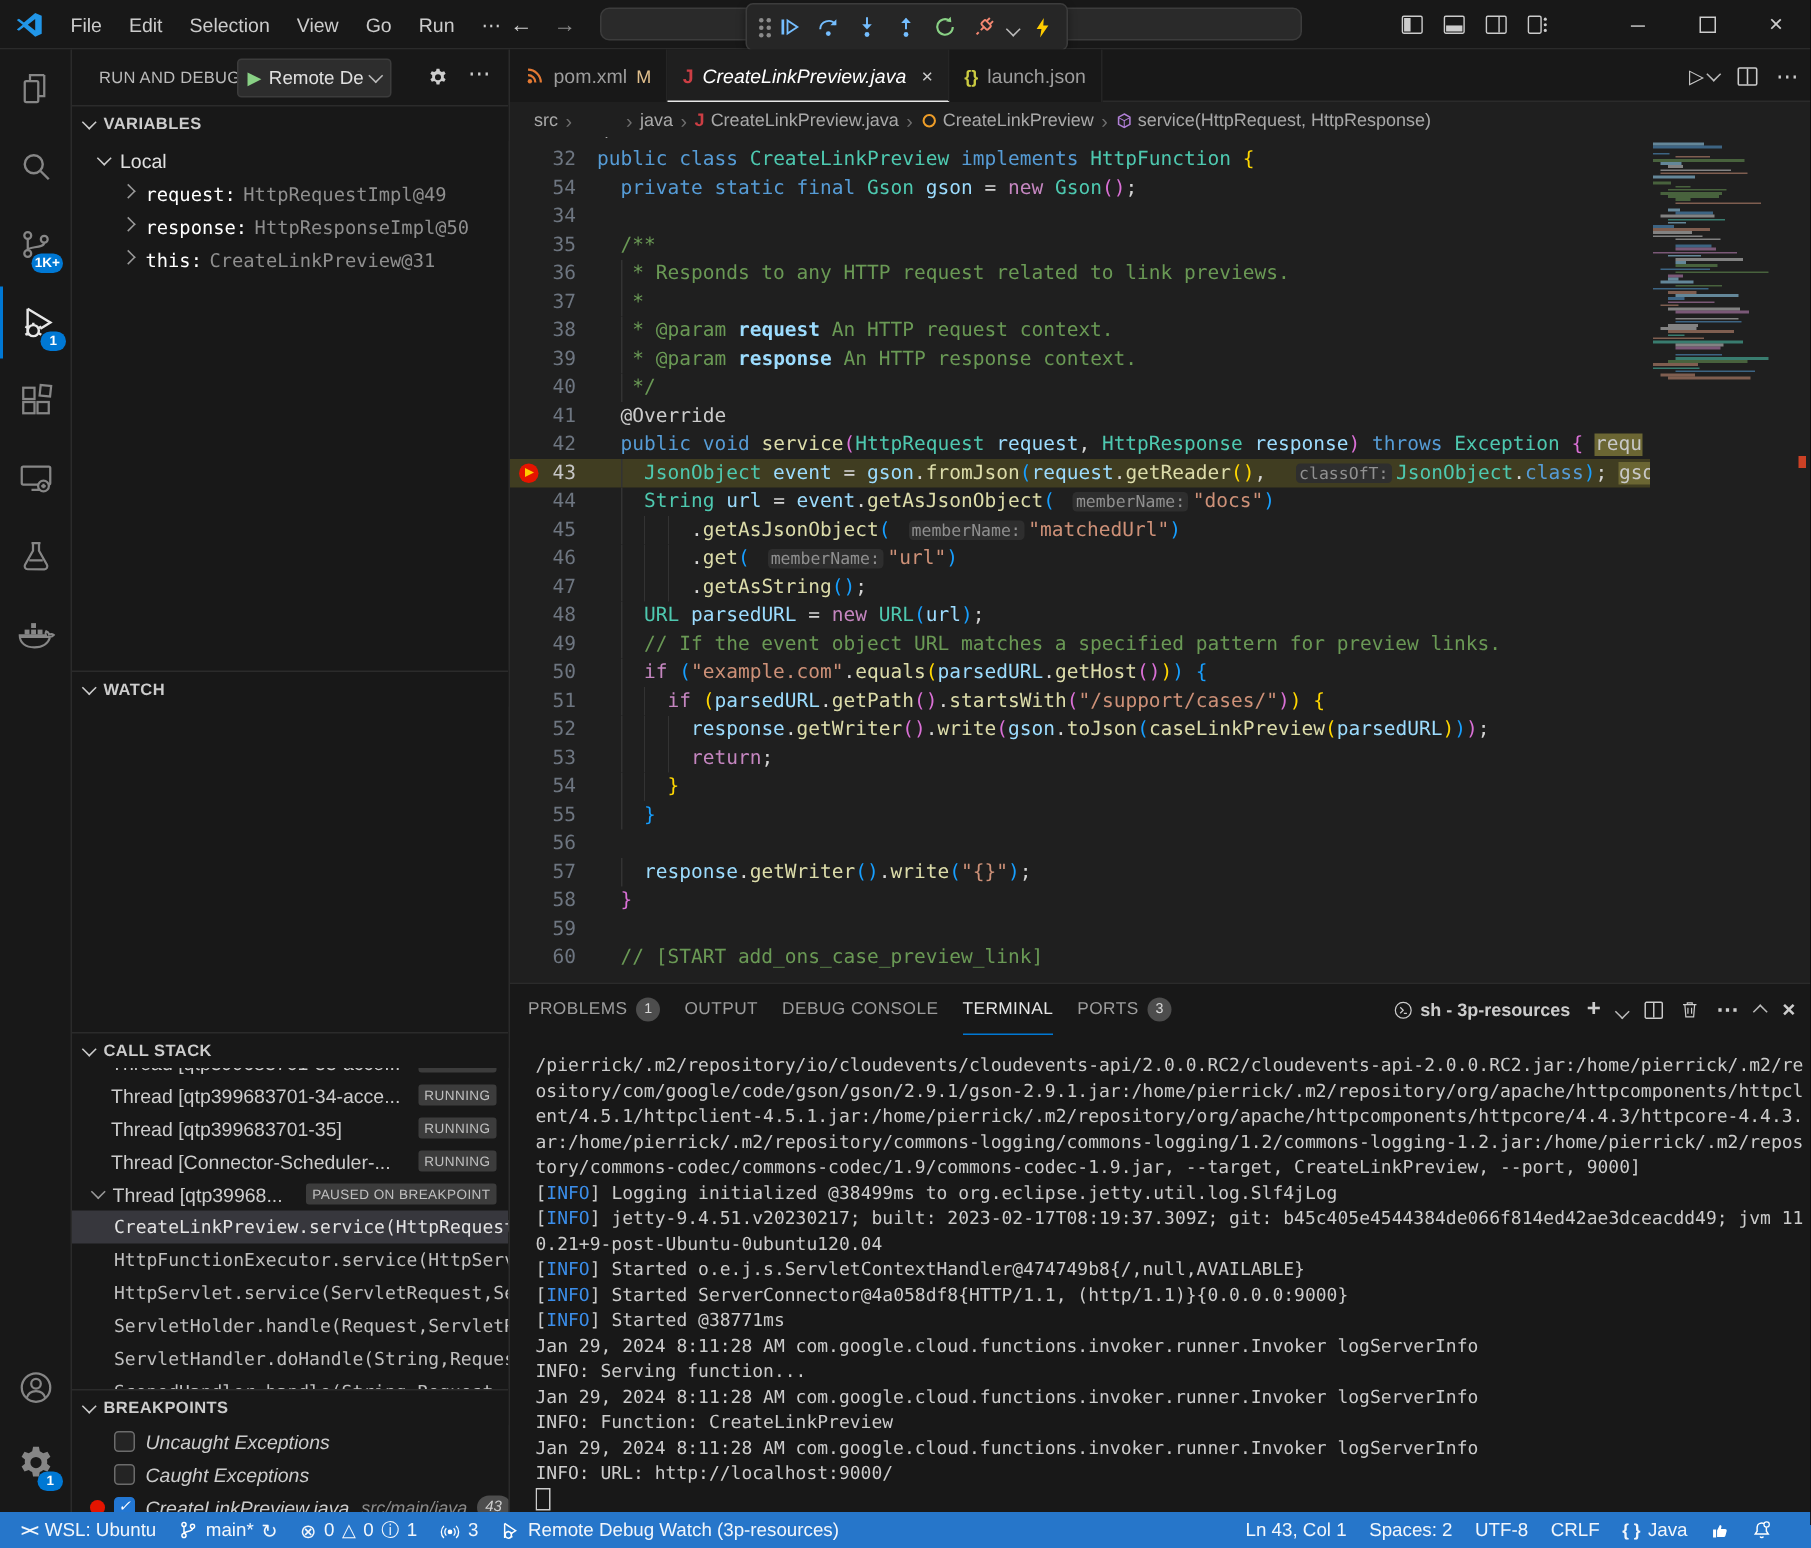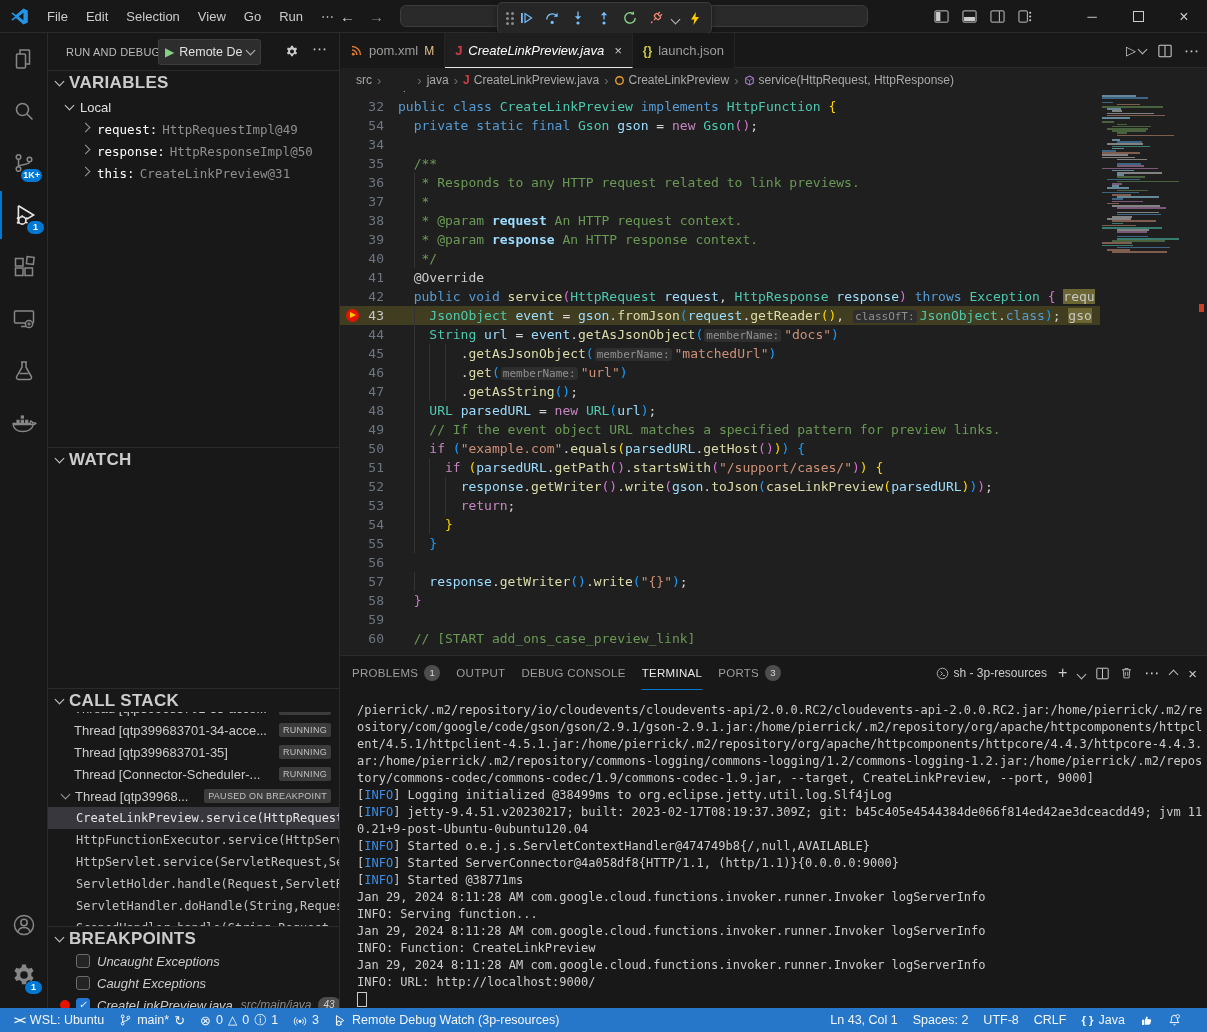--- a/index.html
+++ b/index.html
@@ -25,21 +25,21 @@
   .badge{position:absolute;right:5px;bottom:5px;background:#0078d4;color:#fff;border-radius:9px;font-size:9px;line-height:13px;min-width:13px;height:13px;text-align:center;padding:0 2px;font-weight:700;}
   
   .sidebar{left:48px;top:33px;width:292px;height:975px;background:#181818;border-right:1px solid #2b2b2b;box-sizing:border-box;overflow:hidden;}
   .sb-head{position:absolute;left:0;top:0;width:100%;height:37px;display:flex;align-items:center;}
   .sb-title{margin-left:18px;font-size:11px;color:#bbbbbb;letter-spacing:.2px;}
   .cfg{position:absolute;left:110px;top:6px;height:24px;display:flex;align-items:center;background:#2d2d2d;border:1px solid #3c3c3c;border-radius:3px;padding:0 6px;gap:5px;}
   .cfg .play{color:#89d185;font-size:12px;}
   .cfg .lbl{font-size:12.5px;color:#e0e0e0;}
   .chev{display:inline-block;width:6px;height:6px;border-right:1.4px solid #cccccc;border-bottom:1.4px solid #cccccc;transform:rotate(45deg);margin-top:-3px;}
   .chev.right{transform:rotate(-45deg);}
-  .sec-head{position:absolute;left:0;width:100%;height:24px;display:flex;align-items:center;gap:6px;border-top:1px solid #2b2b2b;background:#181818;font-size:17px;font-weight:700;color:#cccccc;letter-spacing:.3px;padding-left:8px;box-sizing:border-box;}
+  .sec-head{position:absolute;left:0;width:100%;height:24px;display:flex;align-items:center;gap:6px;border-top:1px solid #2b2b2b;background:#181818;font-size:11px;font-weight:700;color:#cccccc;letter-spacing:.3px;padding-left:8px;box-sizing:border-box;}
   .row22{height:22px;display:flex;align-items:center;font-size:13px;white-space:nowrap;overflow:hidden;}
   .varname{color:#ffffff;}
   .varval{color:#8f8f8f;margin-left:5px;}
   .thread-badge{margin-left:auto;margin-right:8px;background:#3c3c3c;color:#c0c0c0;font-size:9px;padding:2px 4px;border-radius:2px;flex:none;letter-spacing:.3px;}
   .frame{font-family:"DejaVu Sans Mono",monospace;font-size:12px;color:#c0c0c0;padding-left:28px;}
   .frame.sel{background:#37373d;color:#e4e4e4;}
   .cbox{width:14px;height:14px;border:1px solid #6b6b6b;border-radius:3px;background:#242424;margin-right:7px;flex:none;box-sizing:border-box;}
   .cbox.on{background:#2276d2;border-color:#2276d2;color:#fff;font-size:10px;line-height:12px;text-align:center;}
   .graybadge{background:#4d4d4d;color:#d0d0d0;border-radius:9px;font-size:10px;min-width:17px;height:16px;line-height:16px;text-align:center;padding:0 3px;}
   
@@ -55,33 +55,33 @@
   .lines{position:absolute;left:0;top:5px;width:760px;overflow:hidden;font-family:"DejaVu Sans Mono",monospace;font-size:13px;line-height:19px;}
   .cl{height:19px;display:flex;white-space:pre;position:relative;}
   .gut{width:58px;flex:none;text-align:right;padding-right:14px;color:#6e7681;box-sizing:border-box;position:relative;}
   .cl.cur{background:#403d21;}
   .cl.cur .gut{color:#c6c6c6;}
   .bpicon{position:absolute;left:6px;top:3px;width:13px;height:13px;background:#e51400;border-radius:50%;}
   .bpicon:after{content:"";position:absolute;left:4px;top:3px;width:0;height:0;border-left:6px solid #ffcc00;border-top:3.5px solid transparent;border-bottom:3.5px solid transparent;}
   .k{color:#569cd6}.c{color:#c586c0}.t{color:#4ec9b0}.v{color:#9cdcfe}.m{color:#dcdcaa}.s{color:#ce9178}
   .cm{color:#6a9955}.p{color:#d4d4d4}.b1{color:#ffd700}.b2{color:#da70d6}.b3{color:#179fff}.an{color:#cccccc}
   .jdp{color:#9cdcfe;font-weight:600}
-  .ih{color:#909090;background:#2e2e2e;border-radius:3px;padding:0 2px;font-size:11px;margin:0 3px 0 1px;}
+  .ih{color:#909090;background:#2e2e2e;border-radius:3px;padding:0 2px;font-size:11px;margin:0 3px 0 12px;}
   .hl{background:#6b6633;color:#c8c8c8;}
   .ig{display:inline-block;white-space:pre;}
   .ig.g{box-shadow:inset 1px 0 0 #333333;}
   .minimap{left:1100px;top:92px;width:90px;height:563px;background:#1f1f1f;overflow:hidden;}
   .ovruler{left:1199px;top:304px;width:5px;height:8px;background:#cc4125;}
   
   .panel{left:340px;top:655px;width:867px;height:353px;background:#181818;border-top:1px solid #2b2b2b;box-sizing:border-box;}
   .ptabs{position:absolute;left:12px;top:0;height:34px;display:flex;align-items:center;gap:16px;}
   .ptab{display:flex;align-items:center;gap:6px;height:34px;font-size:11.5px;letter-spacing:.3px;color:#9d9d9d;box-sizing:border-box;}
   .ptab.active{color:#e7e7e7;border-bottom:1px solid #0078d4;}
   .pt-badge{background:#4d4d4d;color:#d7d7d7;border-radius:9px;font-size:9.5px;min-width:16px;height:16px;line-height:16px;text-align:center;}
-  .pright{position:absolute;right:10px;top:0;height:34px;display:flex;align-items:center;gap:11px;color:#cccccc;}
+  .pright{position:absolute;right:10px;top:0;height:34px;display:flex;align-items:center;gap:11px;color:#cccccc;font-weight:bold;}
   .termlabel{display:flex;align-items:center;gap:5px;font-size:12px;color:#cccccc;}
   .term{position:absolute;left:17px;top:46px;width:845px;font-family:"DejaVu Sans Mono",monospace;font-size:12px;line-height:17px;white-space:pre;overflow:hidden;}
   .trow{height:17px;}
   .tcursor{display:inline-block;width:8px;height:13px;border:1px solid #cccccc;vertical-align:middle;}
   .ti{color:#3b8eea}.tt{color:#cccccc}
   
   .statusbar{left:0;top:1008px;width:1207px;height:24px;background:#2676ca;color:#f2f6fb;display:flex;align-items:center;font-size:12.5px;}
   .sb-left{display:flex;align-items:center;gap:3px;padding-left:8px;}
   .sb-right{margin-left:auto;display:flex;align-items:center;gap:3px;padding-right:20px;}
   .sbitem{display:flex;align-items:center;gap:5px;padding:0 6px;height:24px;white-space:nowrap;}

